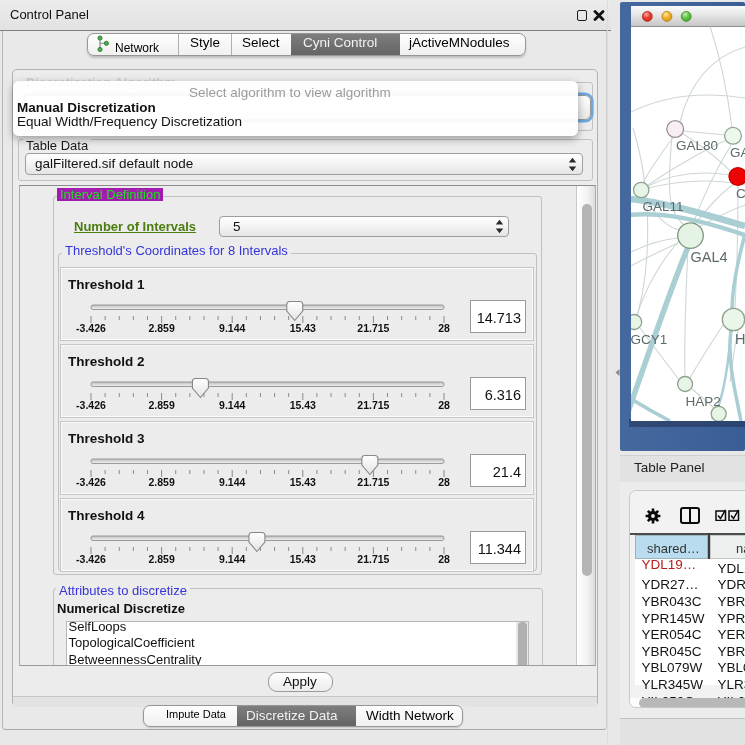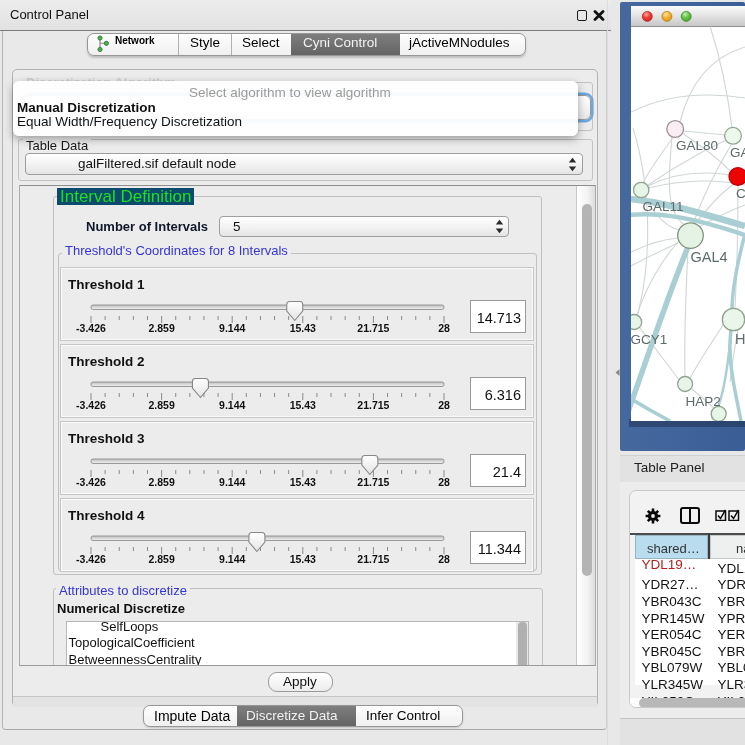--- a/index.html
+++ b/index.html
@@ -31,51 +31,51 @@
  <div class="seg" style="left:143px;width:60px;border-left:1px solid #b0b0b0;"></div>
  <div class="seg" style="left:203px;width:109px;background:linear-gradient(#7e7e7e,#646464);"></div>
  <div class="seg" style="left:312px;width:127px;"></div>
 </div>
 <svg class="ab" style="left:96px;top:35px;" width="15" height="18" viewBox="0 0 15 18">
  <path d="M4 3 L4 14.5 M4 8 L10.3 8.3" stroke="#8a8a8a" stroke-width="1.2" fill="none"></path>
  <circle cx="4" cy="3" r="2.1" fill="#4fae4f" stroke="#2e7d32" stroke-width="0.9"></circle>
  <circle cx="10.4" cy="8.3" r="2.1" fill="#4fae4f" stroke="#2e7d32" stroke-width="0.9"></circle>
  <circle cx="4" cy="14.5" r="2.1" fill="#4fae4f" stroke="#2e7d32" stroke-width="0.9"></circle>
 </svg>
-<div class="txt" style="left:115px;top:36px;font-size:10px;font-weight:bold;">Network</div>
+<div class="txt" style="left:115px;top:42px;font-size:12px;">Network</div>
 <div class="txt" style="left:190px;top:36px;font-size:13.5px;">Style</div>
 <div class="txt" style="left:242px;top:36px;font-size:13.5px;">Select</div>
 <div class="txt" style="left:303px;top:36px;font-size:13.5px;color:#f2f2f2;">Cyni Control</div>
 <div class="txt" style="left:409px;top:36px;font-size:13.5px;">jActiveMNodules</div>
 
 <div class="ab" style="left:12px;top:69px;width:586px;height:638px;border:1px solid #b2b2b2;border-radius:5px;background:#ececec;box-sizing:border-box;"></div>
 <div class="ab" style="left:13px;top:696px;width:584px;height:10px;background:#e3e3e3;border-top:1px solid #c6c6c6;"></div>
 
 <div class="ab" style="left:18px;top:82px;width:575px;height:49px;border:1px solid #c2c2c2;border-radius:3px;box-sizing:border-box;"></div>
 <div class="txt" style="left:23px;top:76px;font-size:13px;font-weight:bold;color:#cfcfcf;background:#ececec;padding:0 3px;">Discretization Algorithm</div>
 
 <div class="ab" style="left:24px;top:95px;width:567px;height:25px;border-radius:6px;box-shadow:0 0 0 2.6px #6ea7dd;background:linear-gradient(#fff,#e8e8e8);border:1px solid #999;box-sizing:border-box;"></div>
 
 <div class="ab" style="left:18px;top:139px;width:575px;height:42px;border:1px solid #c2c2c2;border-radius:3px;box-sizing:border-box;"></div>
 <div class="txt" style="left:23px;top:138.5px;font-size:13px;color:#1a1a1a;background:#ececec;padding:0 3px;">Table Data</div>
 <div class="combo" style="left:25px;top:153px;width:558px;height:22px;"></div>
-<div class="txt" style="left:35px;top:157px;font-size:13.5px;color:#111;margin-left:43px;">galFiltered.sif default node</div>
+<div class="txt" style="left:35px;top:157px;font-size:13.5px;color:#111;">galFiltered.sif default node</div>
 <svg class="ab" style="left:568px;top:156.5px;" width="9" height="15" viewBox="0 0 9 15">
     <path d="M0.8 5.6 L4.5 0.8 L8.2 5.6 Z M0.8 9.4 L4.5 14.2 L8.2 9.4 Z" fill="#2a2a2a"></path>
   </svg>
 
 <div class="ab" style="left:19px;top:185px;width:577px;height:481px;border-top:1px solid #8e8e8e;border-left:1px solid #ababab;border-right:1px solid #ababab;border-bottom:1px solid #9a9a9a;background:#ececec;box-sizing:border-box;"></div>
 
 <div class="ab" style="left:576px;top:186px;width:19px;height:479px;background:linear-gradient(90deg,#ffffff,#f2f2f2 60%,#dcdcdc);border-left:1px solid #c8c8c8;box-sizing:border-box;"></div>
 <div class="ab" style="left:581.5px;top:204px;width:10px;height:372px;background:#b4b4b4;border-radius:5px;"></div>
 
 <div class="ab" style="left:53px;top:196px;width:489px;height:379px;border:1px solid #c0c0c0;border-radius:3px;box-sizing:border-box;"></div>
-<div class="txt" style="left:57px;top:188px;font-size:17px;color:#1de01d;background:#0c4a6e;padding:0 3px;">Interval Definition</div>
-
-<div class="txt" style="left:86px;top:219.5px;font-size:13px;font-weight:bold;color:#0f172a;">Number of Intervals</div>
+<div class="txt" style="left:57px;top:188px;font-size:13px;color:#1de01d;background:#a21caf;padding:0 3px;">Interval Definition</div>
+
+<div class="txt" style="left:74px;top:219.5px;font-size:13px;font-weight:bold;color:#4d7c0f;text-decoration:underline;">Number of Intervals</div>
 <div class="combo" style="left:219px;top:216px;width:290px;height:21px;"></div>
 <div class="txt" style="left:233px;top:219.5px;font-size:13.5px;color:#111;">5</div>
 <svg class="ab" style="left:495px;top:219px;" width="9" height="15" viewBox="0 0 9 15">
     <path d="M0.8 5.6 L4.5 0.8 L8.2 5.6 Z M0.8 9.4 L4.5 14.2 L8.2 9.4 Z" fill="#2a2a2a"></path>
   </svg>
 
 <div class="ab" style="left:58px;top:253px;width:479px;height:318px;border:1px solid #c0c0c0;border-radius:3px;box-sizing:border-box;"></div>
 <div class="txt" style="left:62px;top:244px;font-size:13px;color:#3534d8;background:#ececec;padding:0 3px;">Threshold's Coordinates for 8 Intervals</div>
 <div class="ab" style="left:60px;top:267px;width:474px;height:74px;border:1px solid #c6c6c6;box-shadow:inset 1px 1px 0 #fafafa, inset -1px -1px 0 #fafafa;box-sizing:border-box;"></div>
 <svg class="ab" style="left:60px;top:267px;" width="474" height="74" viewBox="0 0 474 74" font-family="Liberation Sans, sans-serif">
@@ -176,38 +176,38 @@
 <path d="M188.91 44 L188.91 37.5 Q188.91 34.5 191.91 34.5 L201.91 34.5 Q204.91 34.5 204.91 37.5 L204.91 44 L196.91 53.5 Z" fill="url(#th3)" stroke="#878787" stroke-width="1.1"></path>
 <rect x="410.5" y="33.5" width="55" height="32" fill="#ffffff" stroke="#9a9a9a" stroke-width="1"></rect>
 <text x="461" y="55.5" font-size="14.5" fill="#111" text-anchor="end">11.344</text>
 </svg>
 
 <div class="ab" style="left:19px;top:580px;width:556px;height:85px;overflow:hidden;">
   <div class="ab" style="left:34px;top:7.5px;width:490px;height:200px;border:1px solid #c0c0c0;border-radius:3px;box-sizing:border-box;"></div>
   <div class="txt" style="left:37px;top:3.5px;font-size:13px;color:#3534d8;background:#ececec;padding:0 3px;">Attributes to discretize</div>
   <div class="txt" style="left:38px;top:21.5px;font-size:13px;font-weight:bold;color:#111;">Numerical Discretize</div>
   <div class="ab" style="left:47px;top:40.5px;width:463px;height:60px;background:#ffffff;border:1px solid #b8b8b8;box-sizing:border-box;"></div>
-  <div class="txt" style="left:49.5px;top:40.3px;font-size:13px;color:#111;padding-left:32px;">SelfLoops</div>
+  <div class="txt" style="left:49.5px;top:40.3px;font-size:13px;color:#111;">SelfLoops</div>
   <div class="txt" style="left:49.5px;top:56.4px;font-size:13px;color:#111;">TopologicalCoefficient</div>
   <div class="txt" style="left:49.5px;top:72.5px;font-size:13px;color:#111;">BetweennessCentrality</div>
   <div class="ab" style="left:497px;top:41.5px;width:12px;height:58px;background:#e8e8e8;"></div>
   <div class="ab" style="left:499px;top:42px;width:8.5px;height:58px;background:#b0b0b0;border-radius:4px;"></div>
 </div>
 
 <div class="ab" style="left:268px;top:671.5px;width:65px;height:20.5px;border:1px solid #9a9a9a;border-radius:9px;background:linear-gradient(#ffffff,#ececec);box-sizing:border-box;"></div>
 <div class="txt" style="left:283px;top:675px;font-size:13.5px;color:#111;">Apply</div>
 
 <div class="ab" style="left:143px;top:704.5px;width:320px;height:22.5px;border:1px solid #979797;border-radius:7px;background:linear-gradient(#fefefe,#f0f0f0);box-sizing:border-box;overflow:hidden;box-shadow:0 1px 2px rgba(0,0,0,0.15);">
  <div class="seg" style="left:0;width:93px;"></div>
  <div class="seg" style="left:93px;width:119px;background:linear-gradient(#7e7e7e,#646464);"></div>
  <div class="seg" style="left:212px;width:108px;"></div>
 </div>
-<div class="txt" style="left:154px;top:709px;font-size:14px;">Impute Data</div>
+<div class="txt" style="left:166px;top:709px;font-size:11px;">Impute Data</div>
 <div class="txt" style="left:246px;top:709px;font-size:13.5px;color:#f2f2f2;">Discretize Data</div>
-<div class="txt" style="left:366px;top:709px;font-size:13.5px;">Infer Control</div>
+<div class="txt" style="left:366px;top:709px;font-size:13.5px;">Width Network</div>
 
 <div class="ab" style="left:13px;top:81px;width:565px;height:55px;background:rgba(255,255,255,0.94);border-radius:6px;box-shadow:0 3px 9px rgba(0,0,0,0.35);"></div>
 <div class="txt" style="left:189px;top:85.6px;font-size:13.5px;color:#9b9b9b;">Select algorithm to view algorithm</div>
 <div class="txt" style="left:17px;top:100.6px;font-size:13.5px;font-weight:bold;color:#111;">Manual Discretization</div>
 <div class="txt" style="left:17px;top:115.1px;font-size:13.5px;color:#111;">Equal Width/Frequency Discretization</div>
 
 <svg class="ab" style="left:620px;top:2px;" width="125" height="453" viewBox="0 0 125 453" font-family="Liberation Sans, sans-serif">
 <defs>
 <linearGradient id="tbar" x1="0" y1="0" x2="0" y2="1">
         <stop offset="0" stop-color="#fbfbfb"></stop>

